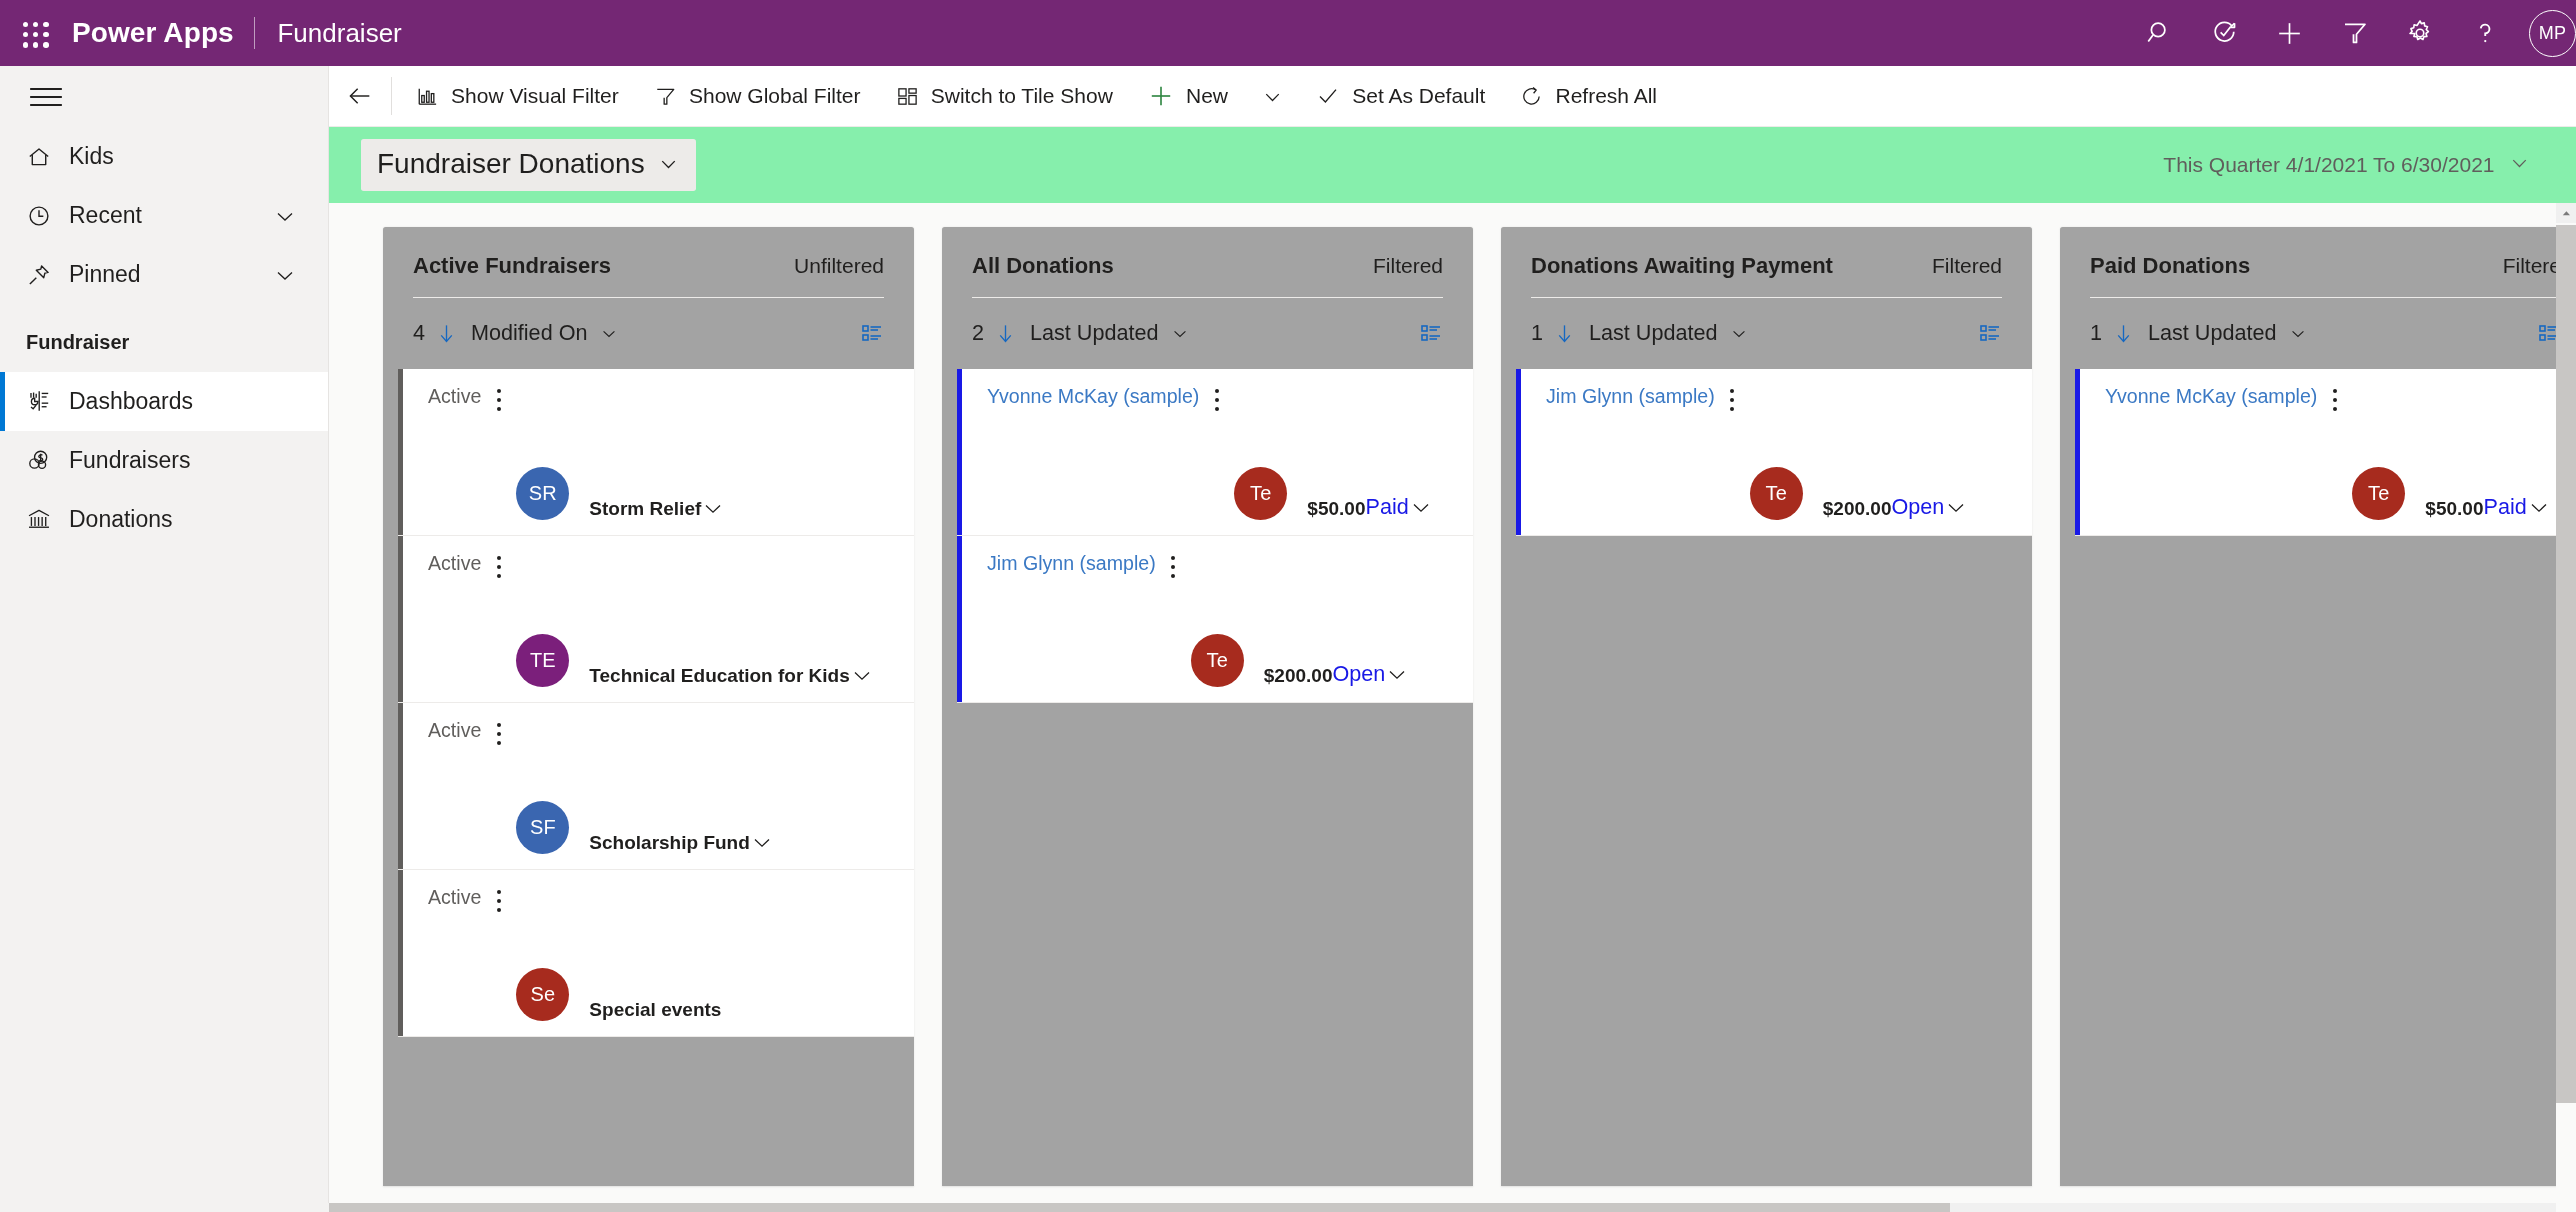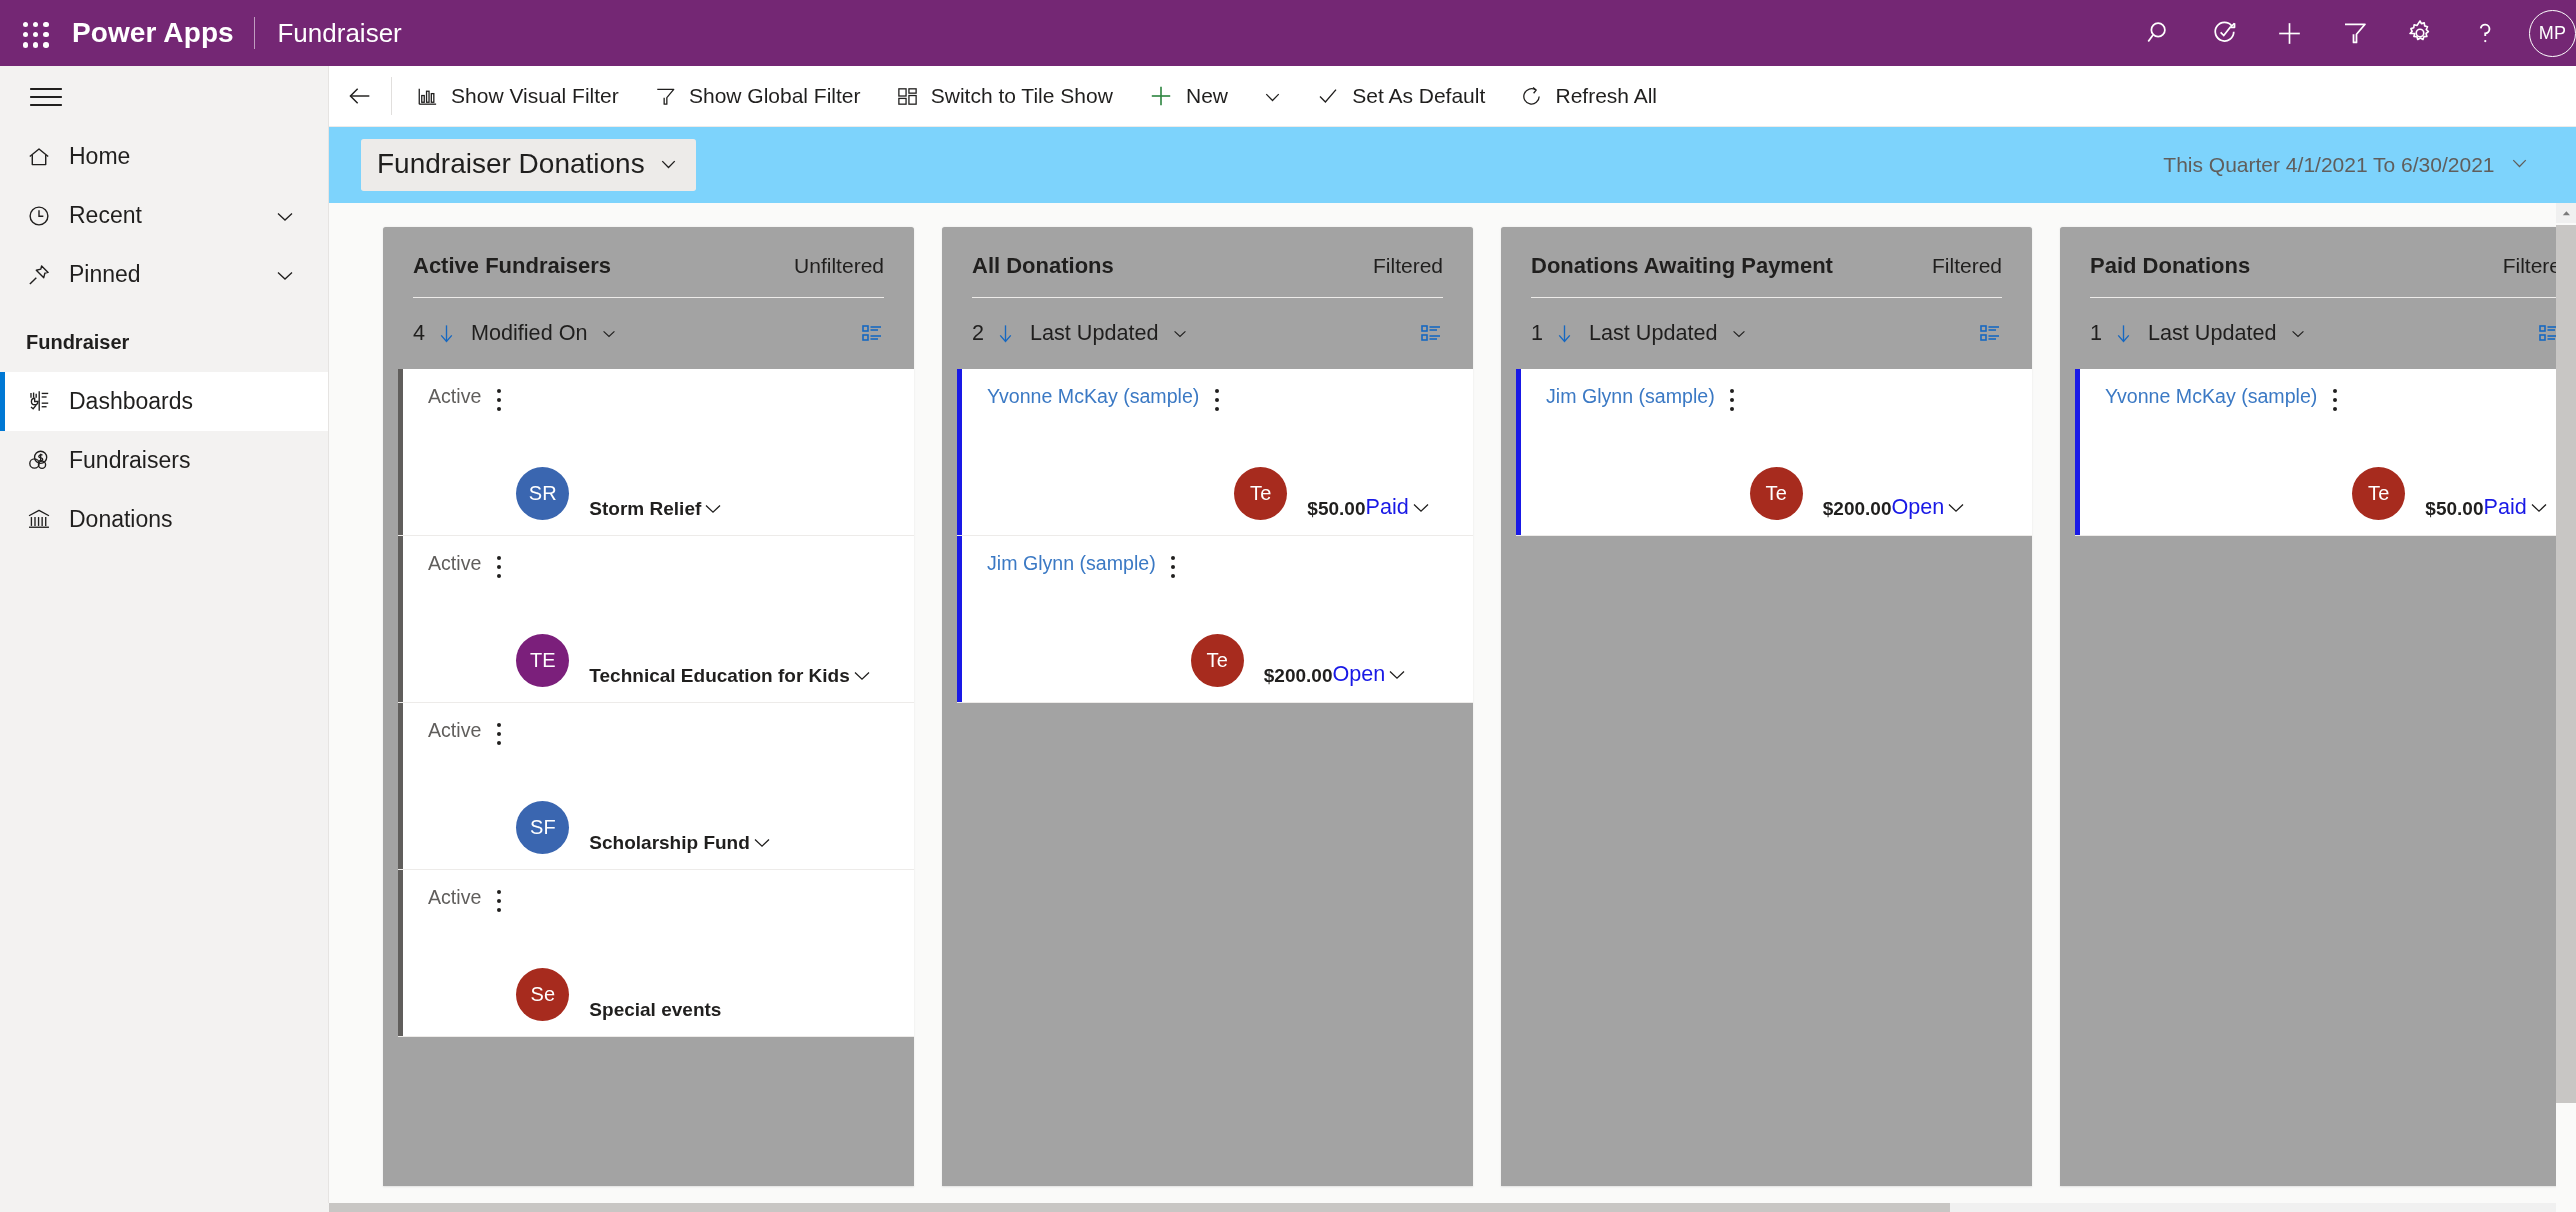--- a/index.html
+++ b/index.html
@@ -107,21 +107,21 @@
     font-size: 21px; color:#201f1e; white-space: nowrap;
   }
   .cmd .cico { display:flex; align-items:center; }
   .cmd-caret { padding: 0 15px; height:61px; display:flex; align-items:center; cursor:pointer; }
 
   
   .dashhead {
     position:absolute; top:127px; left:329px;
     width: 2247px; height: 76px;
     display:flex; align-items:center;
-    background:#7dd3fc;
+    background:#86efac;
   }
   .dash-title-pill {
     margin-left: 32px;
     background:#edebe9; border-radius:2.7px;
     padding: 9.5px 16px 10.8px 16px;
     display:flex; align-items:center; gap: 12px;
     cursor:pointer;
   }
   .dash-title-pill .t { font-size: 28px; font-weight: 400; color:#201f1e; }
   .daterange {
@@ -304,21 +304,21 @@
       <i></i>
   </div>
 
   <div class="nav-item">
     <span class="nico">
       <svg width="26" height="26" viewBox="0 0 24 24" fill="none" stroke="#201f1e" stroke-width="1.3">
         <polyline points="3.5,11.5 12,4.6 20.5,11.5" stroke-linejoin="round"></polyline>
         <polyline points="5.8,10.2 5.8,19 18.2,19 18.2,10.2" stroke-linejoin="round"></polyline>
       </svg>
     </span>
-    <span class="nlabel">Home</span>
+    <span class="nlabel">Kids</span>
   </div>
 
   <div class="nav-item">
     <span class="nico">
       <svg width="26" height="26" viewBox="0 0 24 24" fill="none" stroke="#201f1e" stroke-width="1.3">
         <circle cx="12" cy="12" r="8.2"></circle>
           <polyline points="12,6.8 12,12.2 16,12.2"></polyline>
       </svg>
     </span>
     <span class="nlabel">Recent</span>

